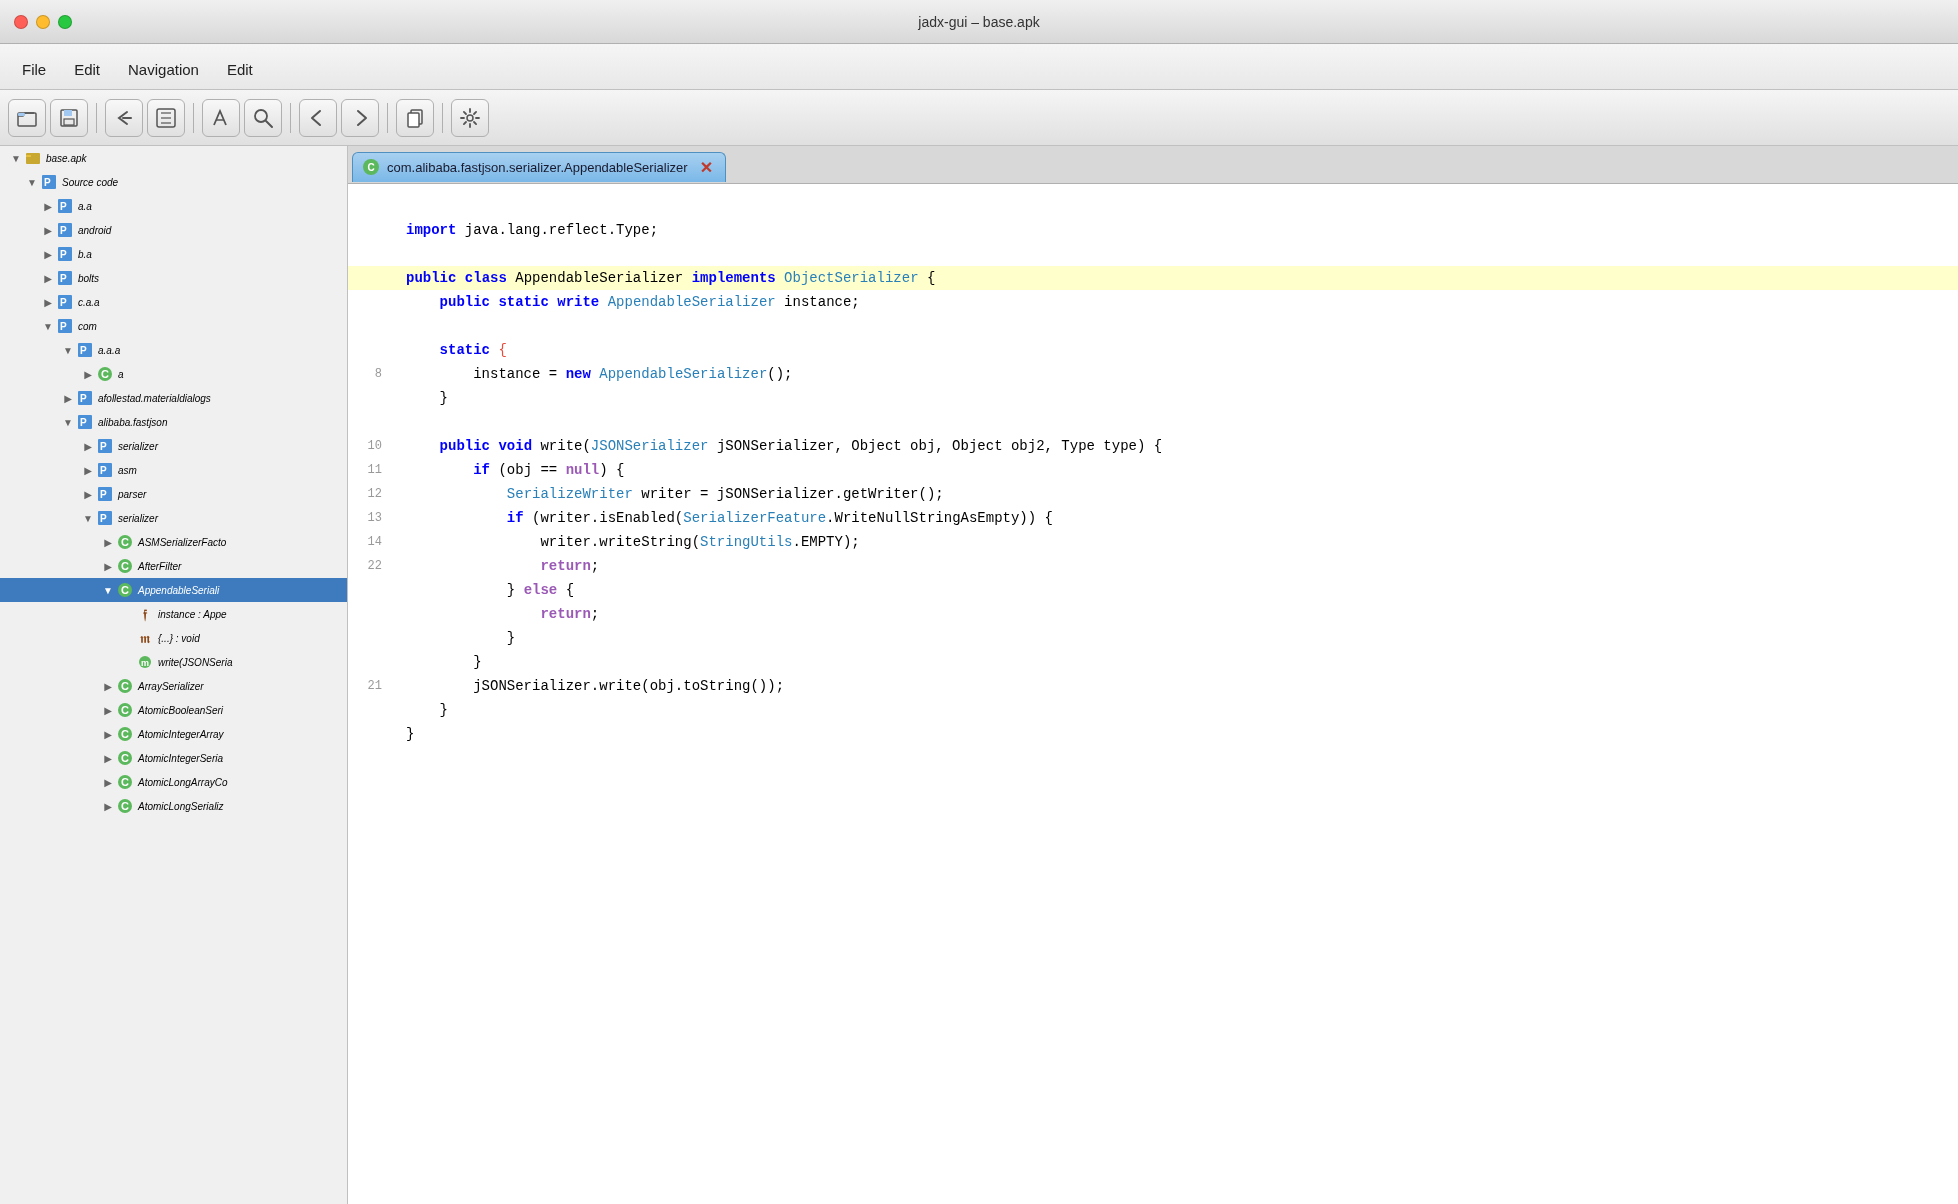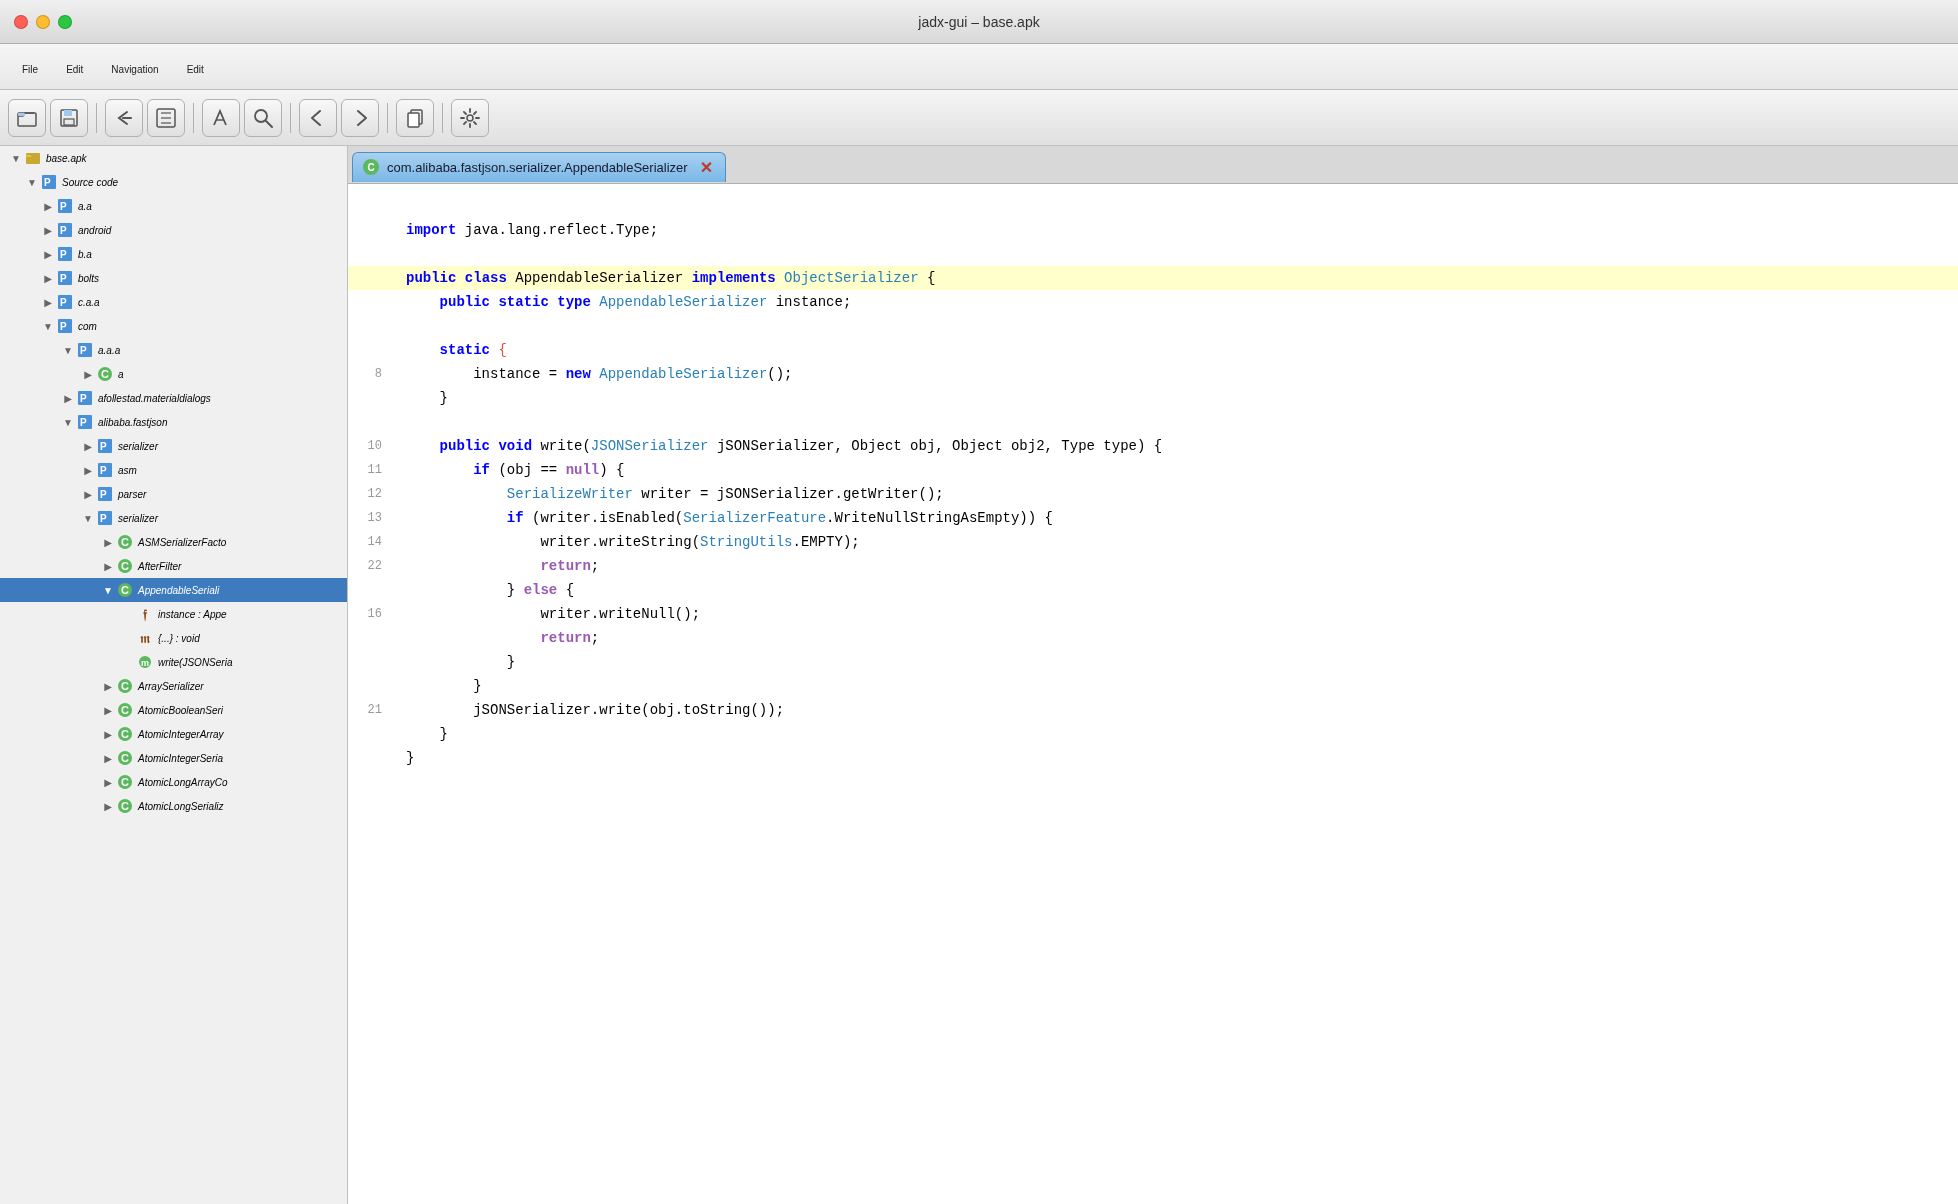--- a/index.html
+++ b/index.html
@@ -38,21 +38,21 @@
       background: linear-gradient(to bottom, #f5f5f5, #e8e8e8);
       height: 46px;
       display: flex;
       align-items: center;
       border-bottom: 1px solid #c0c0c0;
       padding: 0 10px;
       gap: 4px;
     }
     .menu-item {
       padding: 4px 12px;
-      font-size: 10px;
+      font-size: 15px;
       color: #222;
       cursor: pointer;
       border-radius: 4px;
       margin-top: 6px;
     }
 
     
     .toolbar {
       background: linear-gradient(to bottom, #f5f5f5, #e0e0e0);
       height: 56px;
@@ -641,21 +641,21 @@
         <span class="line-content"></span>
       </div>
 
       <div class="code-line highlighted">
         <span class="line-number"></span>
         <span class="line-content"><span class="kw">public</span> <span class="kw">class</span> AppendableSerializer <span class="kw">implements</span> <span class="cls">ObjectSerializer</span> {</span>
       </div>
 
       <div class="code-line">
         <span class="line-number"></span>
-        <span class="line-content">    <span class="kw">public</span> <span class="kw">static</span> <span class="kw">type</span> <span class="cls">AppendableSerializer</span> instance;</span>
+        <span class="line-content">    <span class="kw">public</span> <span class="kw">static</span> <span class="kw">write</span> <span class="cls">AppendableSerializer</span> instance;</span>
       </div>
 
       <div class="code-line">
         <span class="line-number"></span>
         <span class="line-content"></span>
       </div>
 
       <div class="code-line">
         <span class="line-number"></span>
         <span class="line-content">    <span class="kw">static</span> <span class="punct">{</span></span>
@@ -704,24 +704,20 @@
       <div class="code-line">
         <span class="line-number">22</span>
         <span class="line-content">                <span class="kw2">return</span>;</span>
       </div>
 
       <div class="code-line">
         <span class="line-number"></span>
         <span class="line-content">            } <span class="kw2">else</span> {</span>
       </div>
 
-      <div class="code-line">
-        <span class="line-number">16</span>
-        <span class="line-content">                writer.writeNull();</span>
-      </div>
 
       <div class="code-line">
         <span class="line-number"></span>
         <span class="line-content">                <span class="kw2">return</span>;</span>
       </div>
 
       <div class="code-line">
         <span class="line-number"></span>
         <span class="line-content">            }</span>
       </div>

